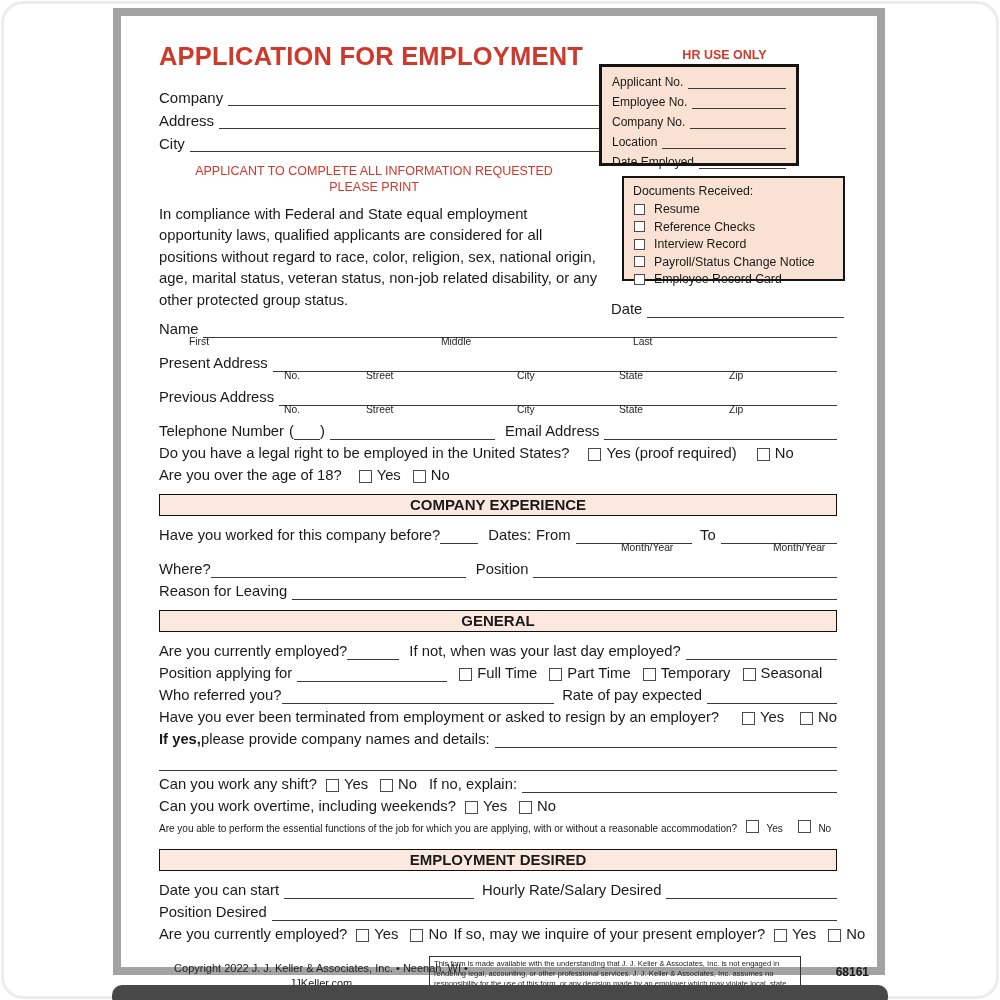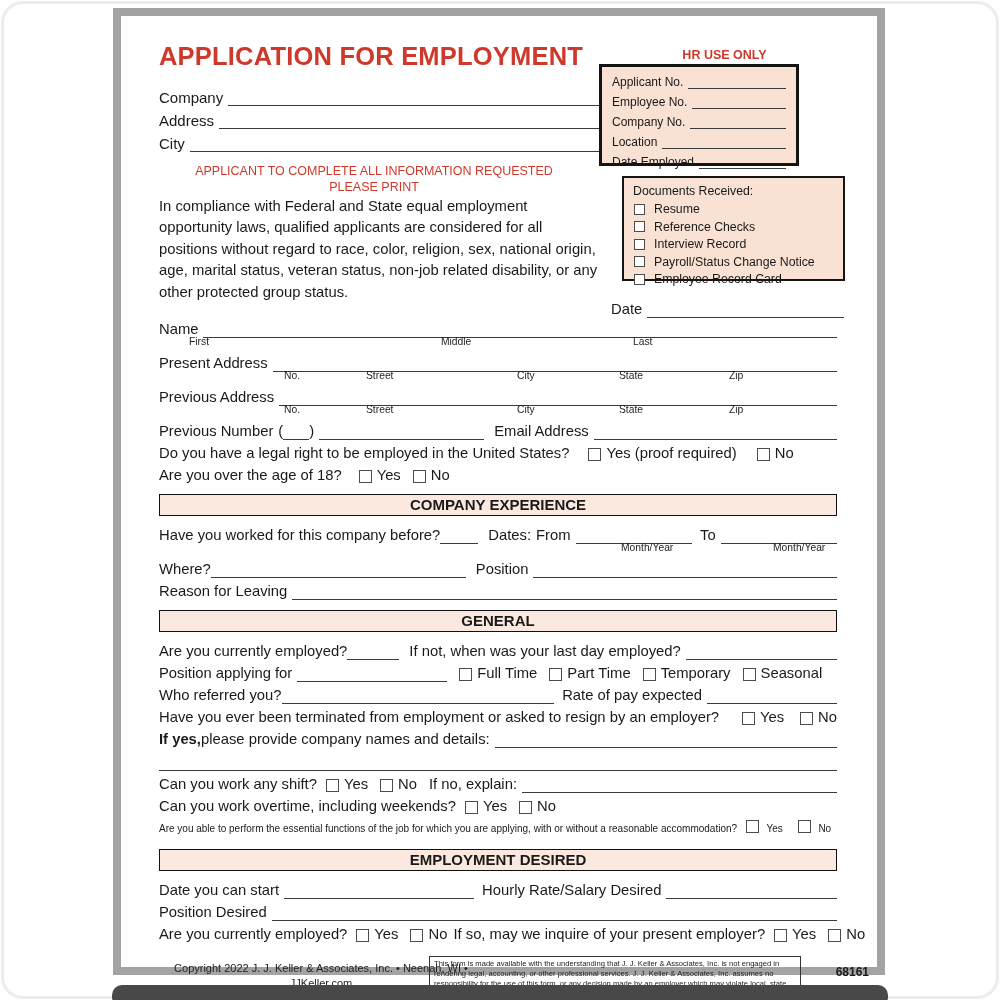--- a/index.html
+++ b/index.html
@@ -47,21 +47,21 @@
   .grow { flex:1 1 auto; }
   .w26{width:26px}.w38{width:38px}.w52{width:52px}.w130{width:130px}
   .w150{width:150px}.w165{width:165px}.w190{width:190px}.w255{width:255px}
   .cb { display:inline-block; box-sizing:border-box; width:13px; height:13px; border:1.6px solid #4c4c4c; background:#fff; margin:0 5px 1px 12px; flex:0 0 auto; }
   .cbl { white-space:nowrap; }
   .push { margin-left:auto; }
   .lwrap { position:relative; margin-bottom:16px; }
   .lwrap .row { margin-bottom:0; }
   .sub { position:absolute; top:17px; font-size:10.3px; line-height:1; color:#1f1f1f; white-space:nowrap; }
 
-  .compliance { position:absolute; left:38px; top:180px; width:442px; margin:0; font-size:14.8px; line-height:1.45; }
+  .compliance { position:absolute; left:38px; top:188px; width:442px; margin:0; font-size:14.8px; line-height:1.45; }
   .date-line { position:absolute; left:490px; top:284px; width:233px; }
 
   .body { position:absolute; left:38px; top:304px; right:40px; }
   .bar {
     margin:10px 0 10px; border:1.5px solid #101010; background:var(--bar-fill,#fbe9e0);
     text-align:center; font-weight:bold; font-size:15px; line-height:20px;
   }
   .para { font-size:10px; line-height:20px; margin:1px 0 4px; }
   .para .cb { vertical-align:-2px; }
   .blank-row { margin-top:7px; }
@@ -188,21 +188,21 @@
           <span class="u grow"></span>
         </div>
         <span class="sub" style="left:125px">No.</span>
         <span class="sub" style="left:207px">Street</span>
         <span class="sub" style="left:358px">City</span>
         <span class="sub" style="left:460px">State</span>
         <span class="sub" style="left:570px">Zip</span>
       </div>
 
       <div class="row">
-        <span class="lbl">Previous Number</span>
+        <span class="lbl">Telephone Number</span>
         <span class="lbl" style="padding-right:0">(</span>
         <span class="u w26"></span>
         <span class="lbl">)</span>
         <span class="u w165"></span>
         <span class="lbl" style="padding-left:10px">Email Address</span>
         <span class="u grow"></span>
       </div>
 
       <div class="row">
         <span class="lbl">Do you have a legal right to be employed in the United States?</span>

